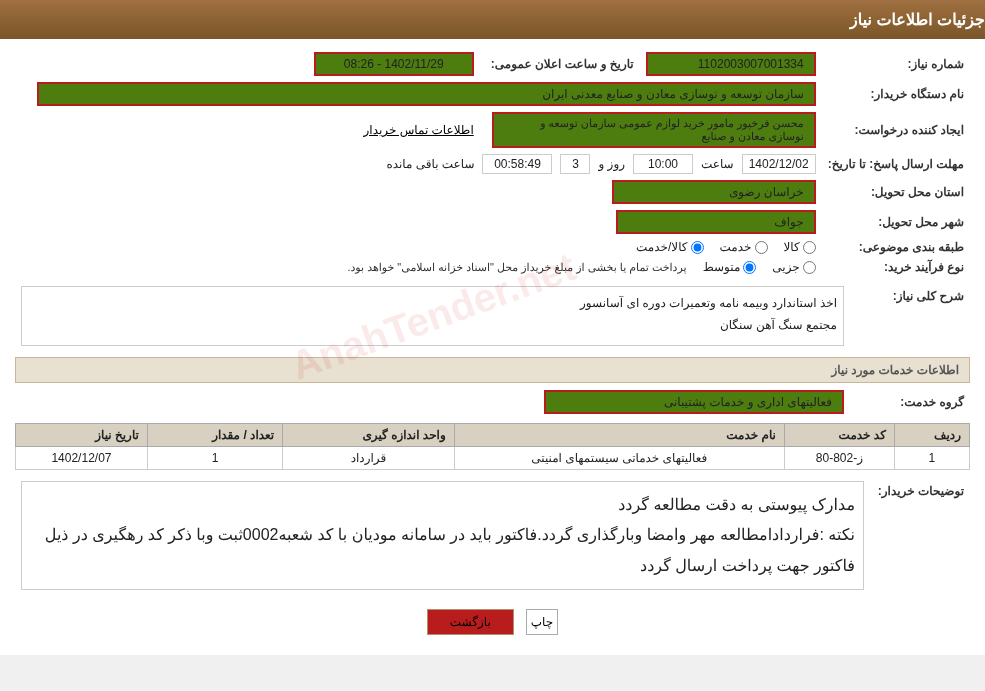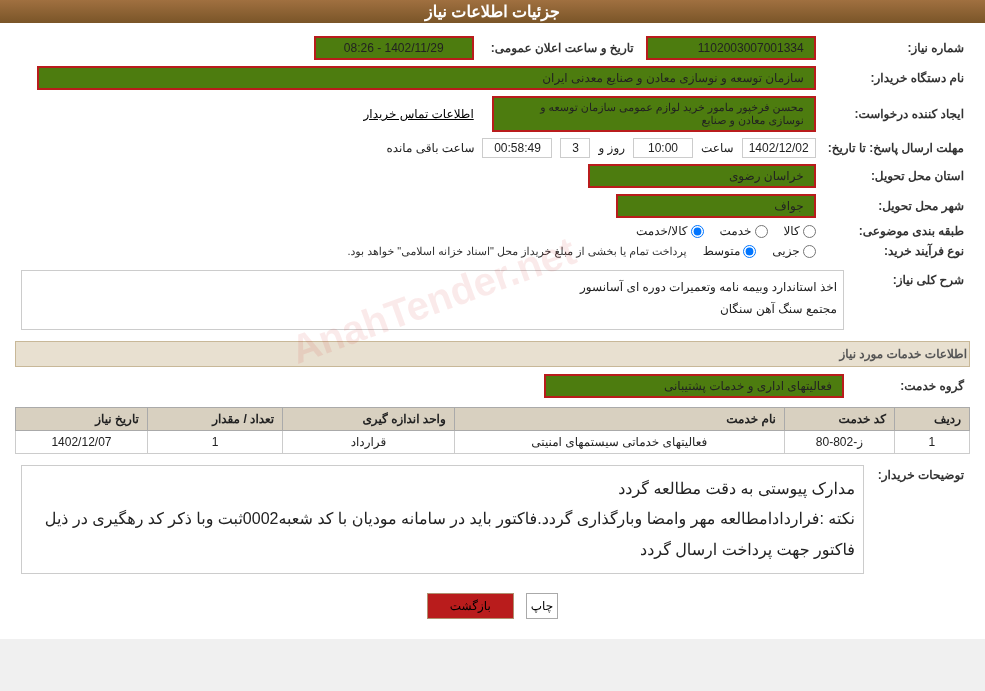--- a/index.html
+++ b/index.html
@@ -11,22 +11,21 @@
       color: #222;
     }
     .page-wrapper {
       width: 985px;
       margin: 0 auto;
       background: #fff;
     }
     .header-bar {
       background: linear-gradient(to bottom, #a07040, #7a5528);
       color: #fff;
-      text-align: center;
-      padding: 2px 0;
+      padding: 10px 0;
       font-size: 16px;
       font-weight: bold;
     }
     .content-area {
       padding: 10px 15px 20px;
       background: #fff;
     }
     .info-table {
       width: 100%;
       border-collapse: collapse;
@@ -75,21 +74,21 @@
       align-items: center;
     }
     .radio-item {
       display: flex;
       align-items: center;
       gap: 3px;
     }
     .section-header {
       background: #e8e0d0;
       border: 1px solid #c8b898;
-      padding: 5px 2px;
+      padding: 5px 10px;
       font-weight: bold;
       color: #555;
       margin: 8px 0 4px;
     }
     .description-box {
       border: 1px solid #ccc;
       padding: 6px;
       background: #fff;
       min-height: 50px;
       text-align: right;
@@ -204,21 +203,21 @@
             <div class="small-box" style="min-width:30px;">3</div>
             <div class="small-box" style="min-width:70px;">00:58:49</div>
             <span>ساعت باقی مانده</span>
           </div>
         </td>
       </tr>
 
       <tr>
         <td class="label-cell">استان محل تحویل:</td>
         <td colspan="3">
-          <div class="value-box" style="width:228px;">خراسان رضوی</div>
+          <div class="value-box" style="width:204px;">خراسان رضوی</div>
         </td>
       </tr>
 
       <tr>
         <td class="label-cell">شهر محل تحویل:</td>
         <td colspan="3">
           <div class="value-box" style="width:200px;">جواف</div>
         </td>
       </tr>
 

